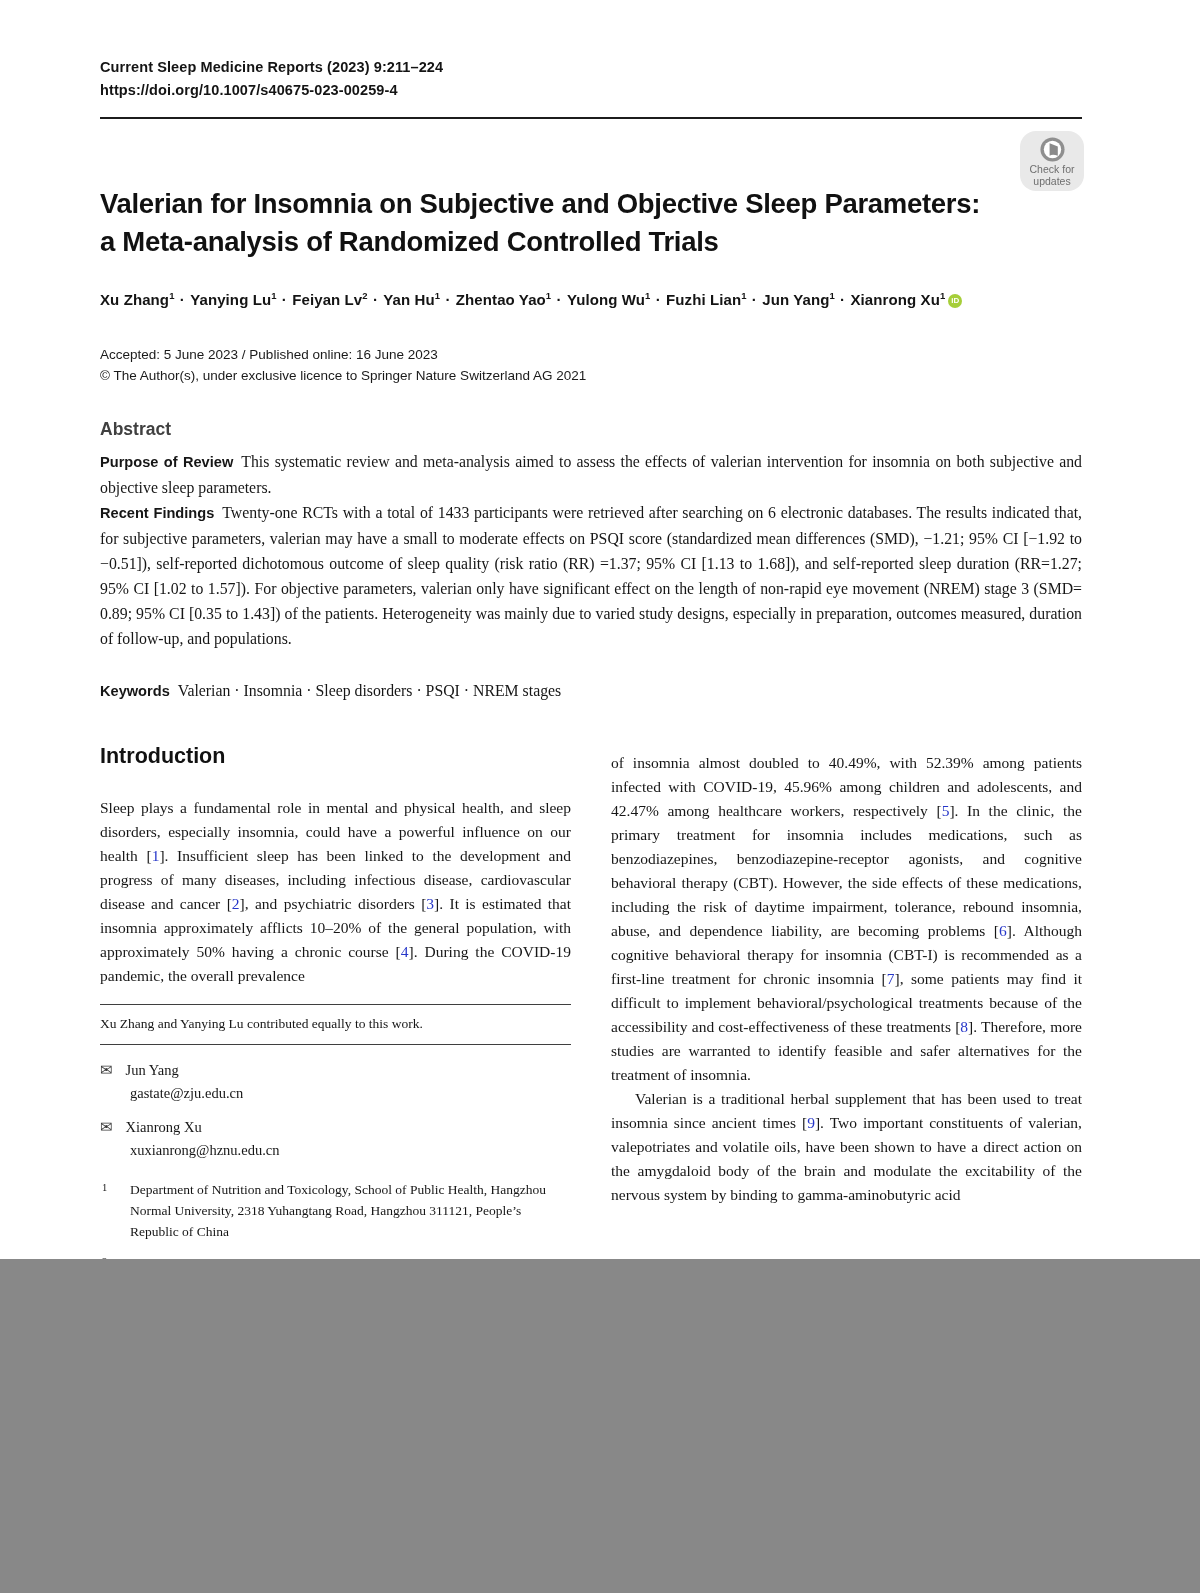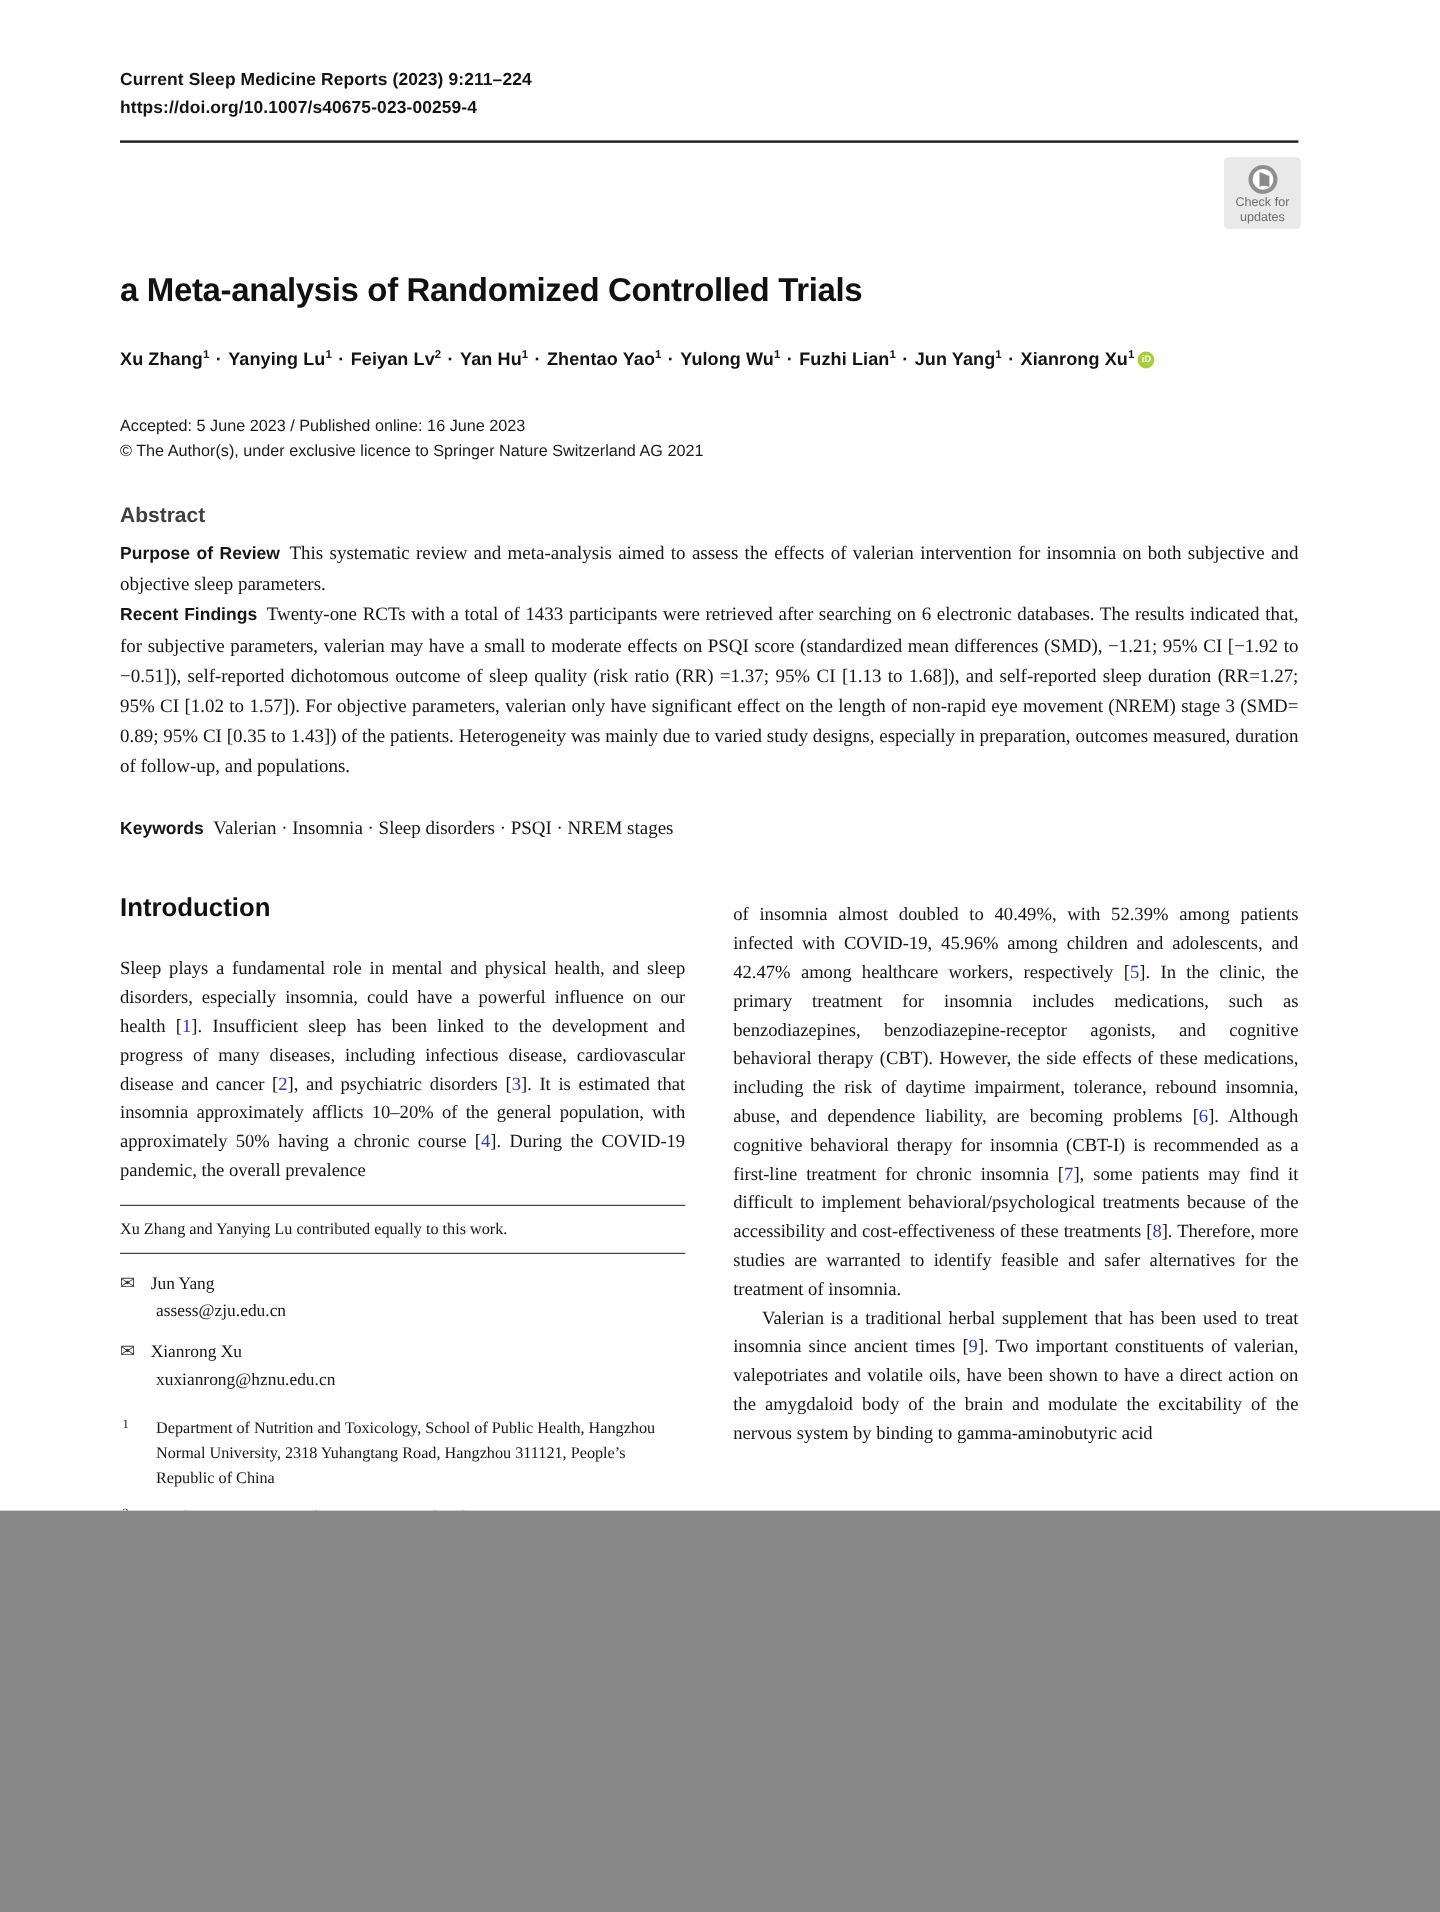--- a/index.html
+++ b/index.html
@@ -14,21 +14,21 @@
 
   
   .header { padding:57px 118px 0 100px; }
   .jline { font-family:"Liberation Sans", sans-serif; font-weight:700; font-size:14.5px; line-height:20px; color:#141414; letter-spacing:0.1px; }
   .doi { display:block; text-decoration:none; color:#141414; margin-top:3px; }
   .hrule { height:2px; background:#1c1c1c; margin-top:17px; }
 
   
   .badge {
     position:absolute; top:131px; right:116px; width:64px; height:60px;
-    background:#e9e9e9; border-radius:4px; text-align:center; padding-top:5px;
+    background:#e9e9e9; border-radius:16px; text-align:center; padding-top:5px;
     cursor:pointer;
   }
   .badge svg { display:block; margin:0 auto; }
   .badge .bl { font-family:"Liberation Sans", sans-serif; font-size:10.5px; line-height:12px; color:#6e6e6e; }
 
   
   h1.title {
     margin:66px 118px 0 100px; font-family:"Liberation Sans", sans-serif;
     font-weight:700; font-size:27.5px; line-height:38px; letter-spacing:-0.3px; color:#111;
   }
@@ -97,21 +97,21 @@
     <svg width="27" height="27" viewBox="0 0 28 28">
       <circle cx="14" cy="14" r="12.5" fill="#8f8f8f"></circle>
       <circle cx="14" cy="14" r="9" fill="#ffffff"></circle>
       <path d="M11 7.5 L19.5 11 L19.5 20.5 Q14 18.5 11 20.5 Z" fill="#8a8a8a"></path>
     </svg>
     <div class="bl">Check for</div>
     <div class="bl">updates</div>
   </div>
 
   <h1 class="title">
-    <br>
+    <span>Valerian for Insomnia on Subjective and Objective Sleep Parameters:</span><br>
     <span>a Meta-analysis of Randomized Controlled Trials</span>
   </h1>
 
   <div class="authors mx"><span>Xu Zhang<sup>1</sup></span><span class="dot"> · </span><span>Yanying Lu<sup>1</sup></span><span class="dot"> · </span><span>Feiyan Lv<sup>2</sup></span><span class="dot"> · </span><span>Yan Hu<sup>1</sup></span><span class="dot"> · </span><span>Zhentao Yao<sup>1</sup></span><span class="dot"> · </span><span>Yulong Wu<sup>1</sup></span><span class="dot"> · </span><span>Fuzhi Lian<sup>1</sup></span><span class="dot"> · </span><span>Jun Yang<sup>1</sup></span><span class="dot"> · </span><span>Xianrong Xu<sup>1</sup></span><span class="orcid">iD</span></div>
 
   <div class="dates mx">
     <div>Accepted: 5 June 2023 / Published online: 16 June 2023</div>
     <div>© The Author(s), under exclusive licence to Springer Nature Switzerland AG 2021</div>
   </div>
 
@@ -132,21 +132,21 @@
       <p class="body"><span>Sleep plays a fundamental role in mental and physical health, and sleep disorders, especially insomnia, could have a powerful influence on our health [</span><span class="ref">1</span><span>]. Insufficient sleep has been linked to the development and progress of many diseases, including infectious disease, cardiovascular disease and cancer [</span><span class="ref">2</span><span>], and psychiatric disorders [</span><span class="ref">3</span><span>]. It is estimated that insomnia approximately afflicts 10–20% of the general population, with approximately 50% having a chronic course [</span><span class="ref">4</span><span>]. During the COVID-19 pandemic, the overall prevalence</span></p>
 
       <div class="footnote">
         <div class="fn-rule"></div>
         <div class="fn-note">Xu Zhang and Yanying Lu contributed equally to this work.</div>
         <div class="fn-rule"></div>
 
         <div class="contacts">
           <div class="contact">
             <div class="c-name"><span class="env">✉</span><span>Jun Yang</span></div>
-            <div class="c-email">assess@zju.edu.cn</div>
+            <div class="c-email">gastate@zju.edu.cn</div>
           </div>
           <div class="contact">
             <div class="c-name"><span class="env">✉</span><span>Xianrong Xu</span></div>
             <div class="c-email">xuxianrong@hznu.edu.cn</div>
           </div>
         </div>
 
         <div class="affs">
           <div class="aff">
             <span class="aff-num">1</span>

